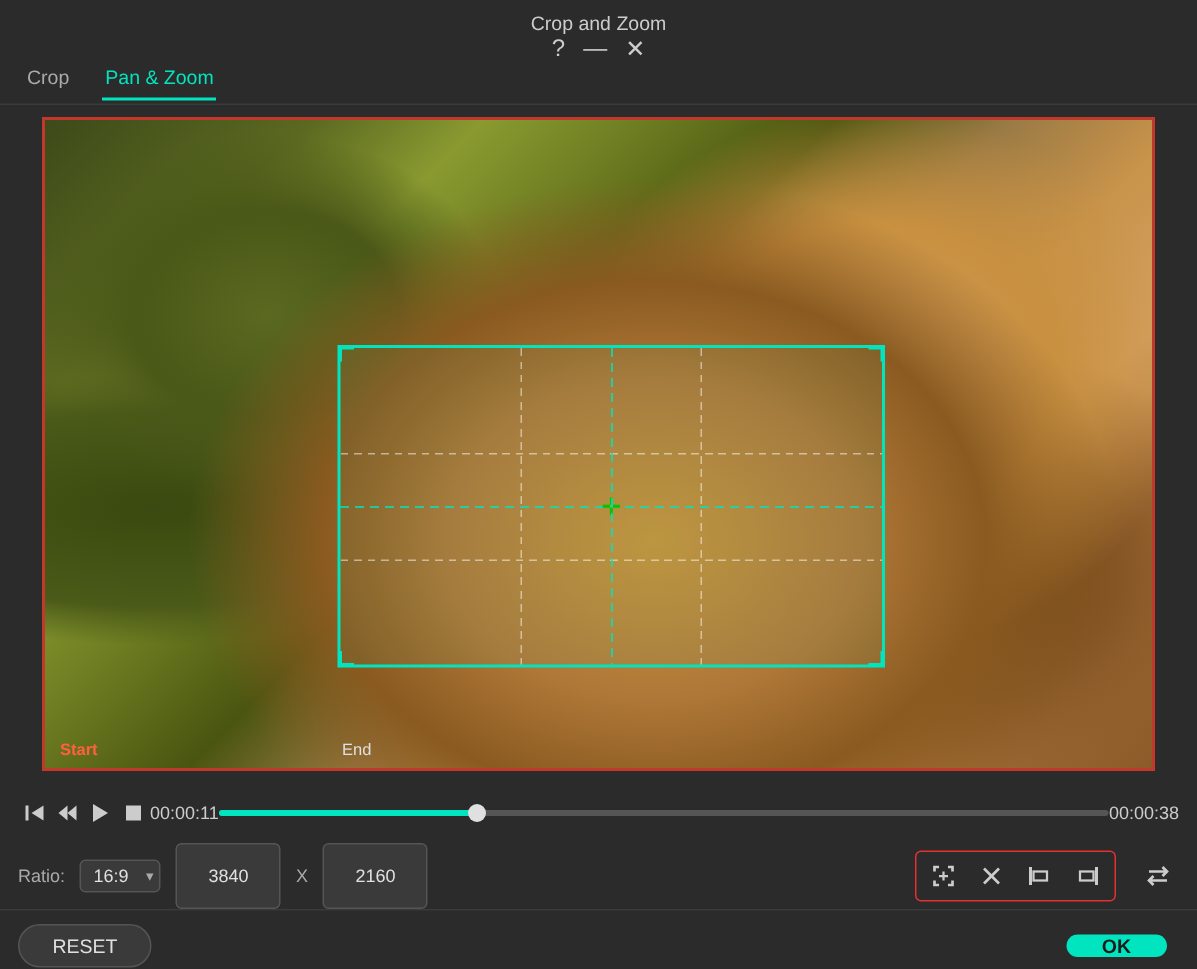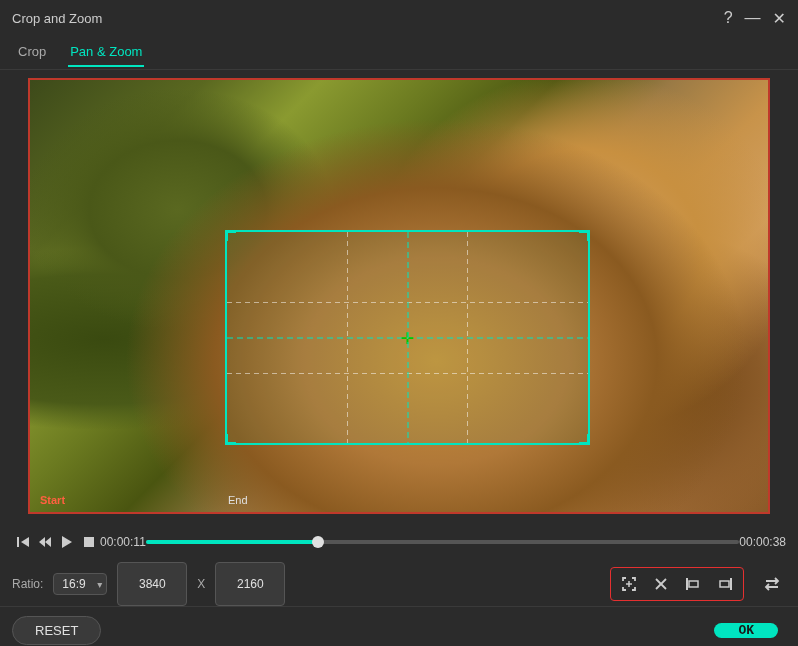--- a/index.html
+++ b/index.html
@@ -13,20 +13,21 @@
     }
 
     
     .title-bar {
       display: flex;
       align-items: center;
       justify-content: space-between;
       background: #2b2b2b;
       padding: 8px 12px;
       height: 36px;
+      flex-direction: column;
     }
     .title-bar-left {
       display: flex;
       align-items: center;
       gap: 8px;
       font-size: 13px;
       color: #ccc;
     }
     .title-bar-controls {
       display: flex;
@@ -336,21 +337,20 @@
     .btn-ok {
       background: #00e5c0;
       border: none;
       color: #1a1a1a;
       border-radius: 20px;
       padding: 0 24px;
       font-size: 13px;
       font-weight: bold;
       cursor: pointer;
       margin-right: 8px;
-      font-family: Liberation Mono, monospace;
     }
 
     .btn-cancel {
       background: #3a3a3a;
       border: 1px solid #555;
       color: #e0e0e0;
       border-radius: 20px;
       padding: 6px 22px;
       font-size: 13px;
       cursor: pointer;

